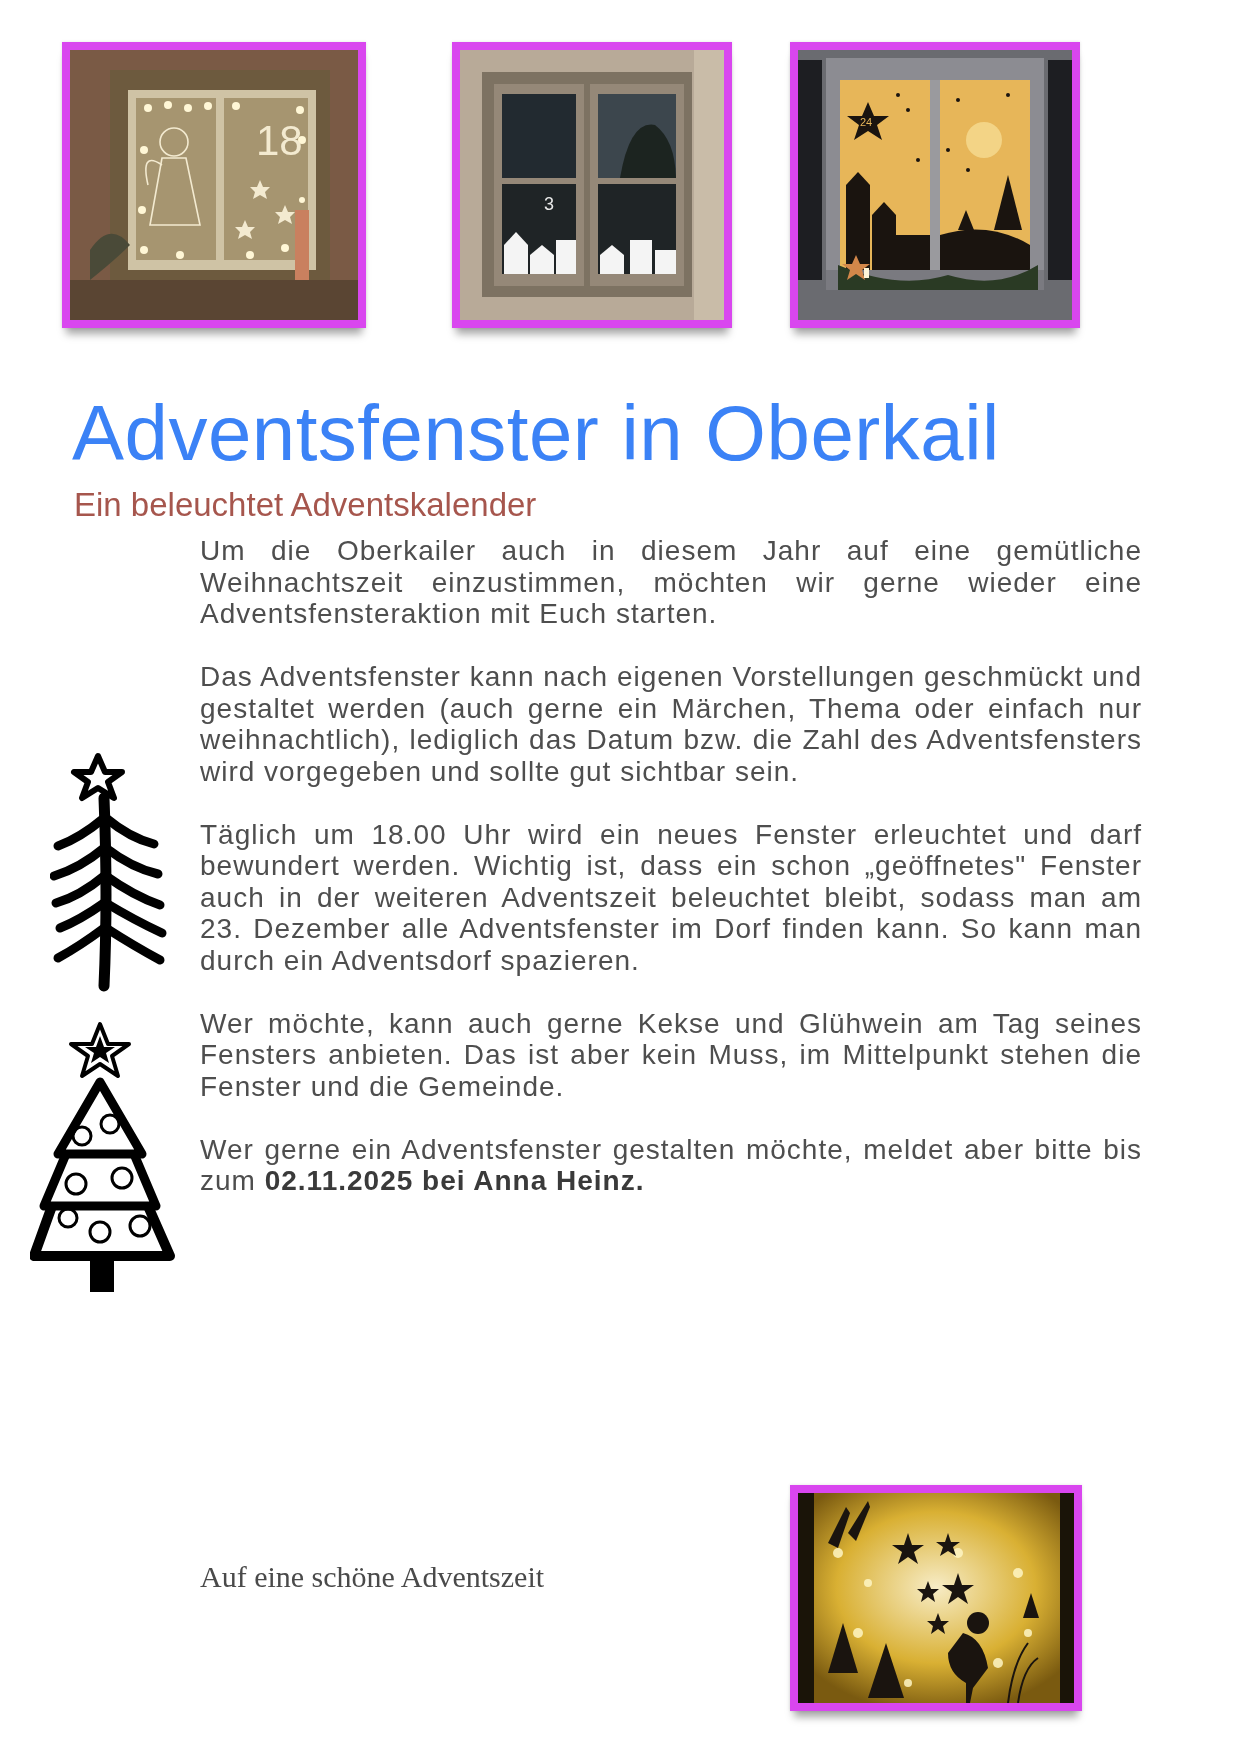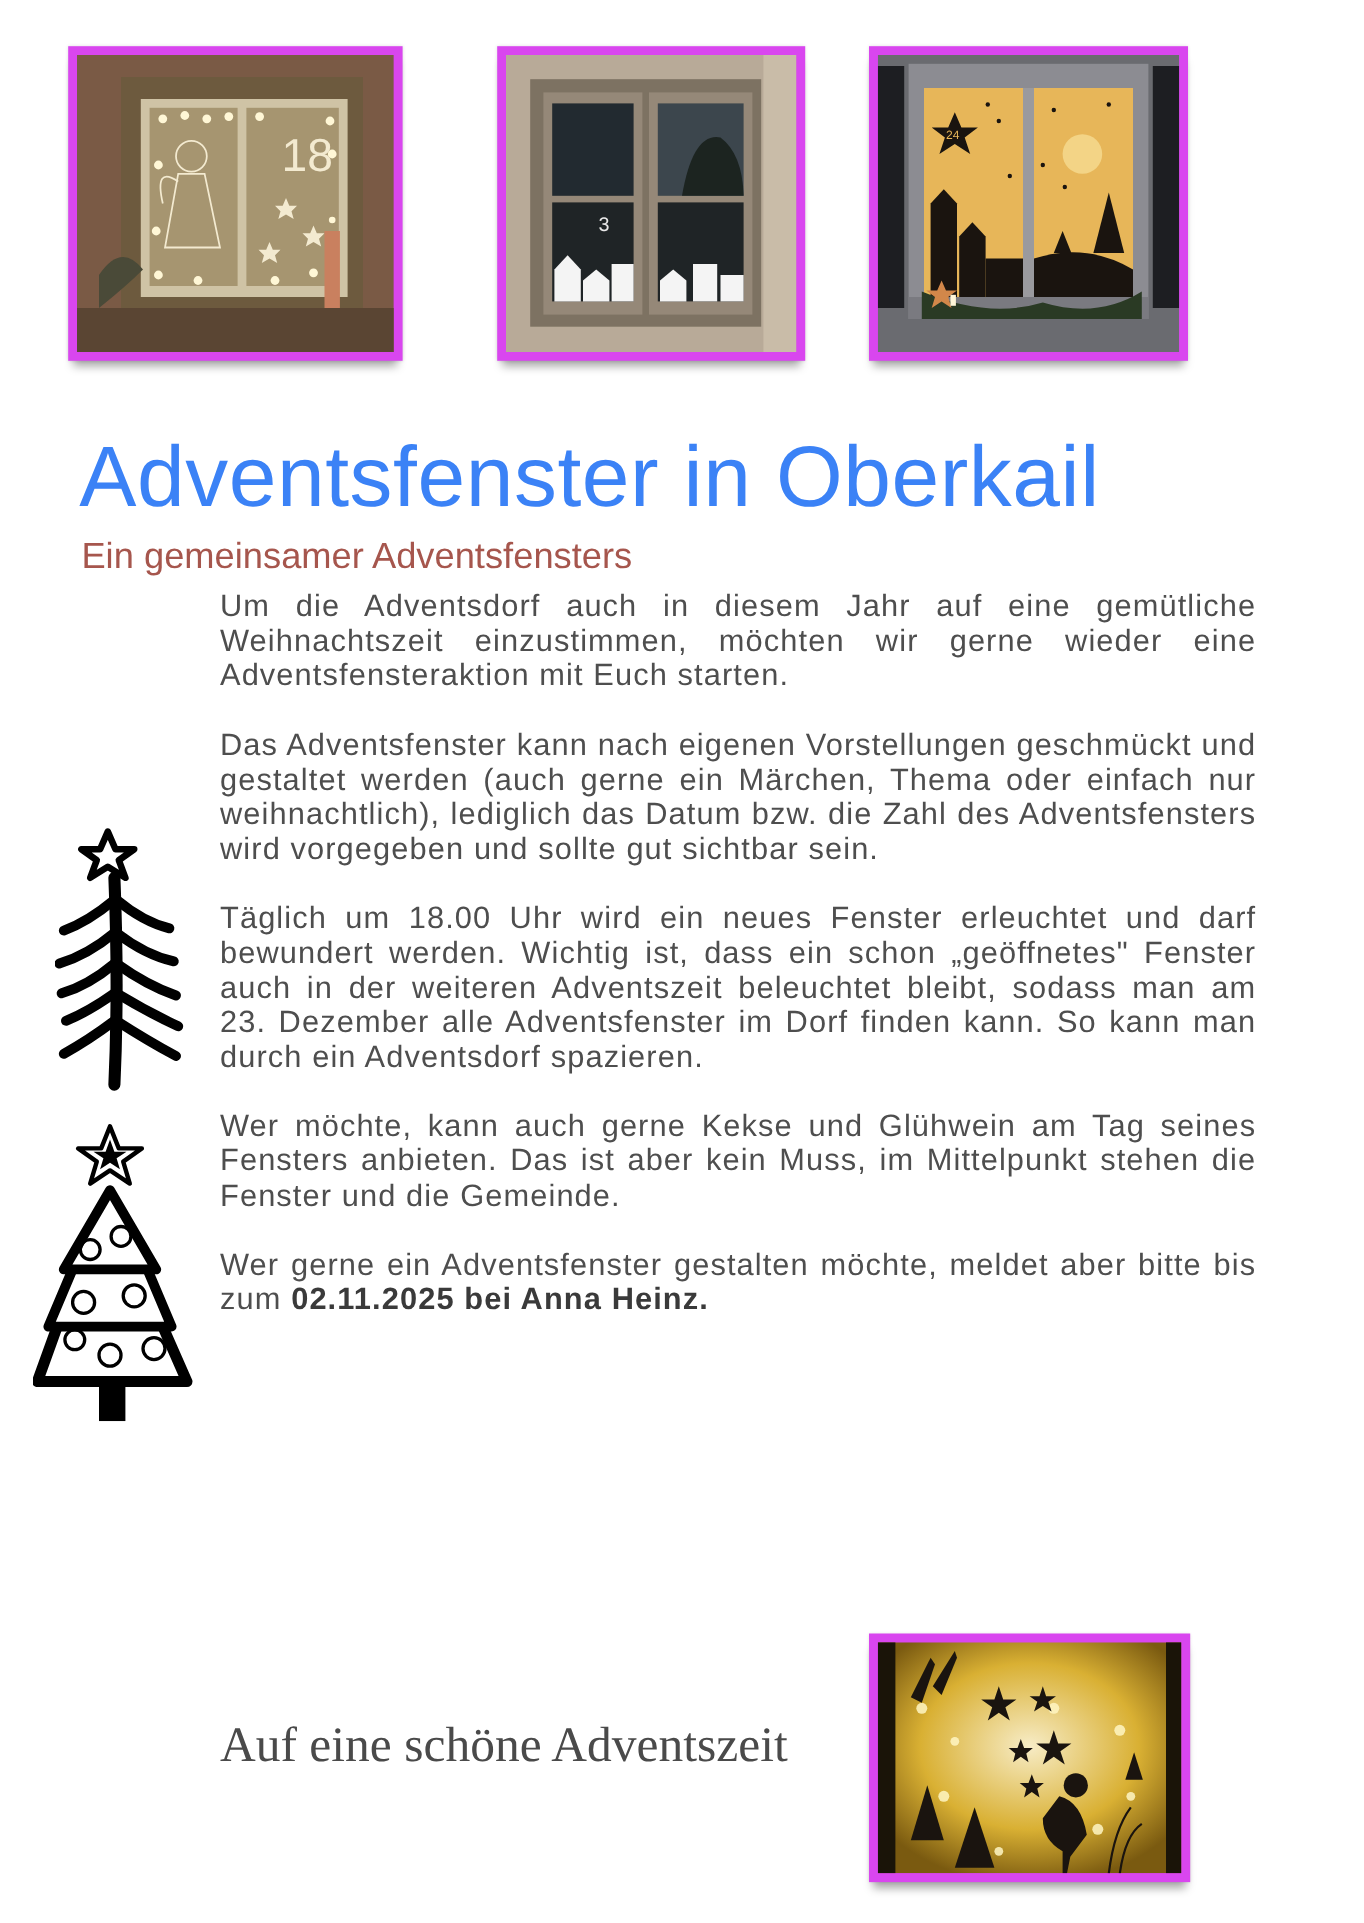--- a/index.html
+++ b/index.html
@@ -31,21 +31,21 @@
 
   .body-text {
     position: absolute; left: 200px; top: 535px; width: 942px;
     color: #4e4e4e; font-size: 28px; line-height: 31.5px; letter-spacing: 1px;
   }
   .body-text p { margin: 0 0 31.5px 0; text-align: justify; text-align-last: left; }
   .body-text strong { color: #3a3a3a; }
 
   .closing {
     position: absolute; left: 200px; top: 1560px;
-    font-family: "Liberation Serif", serif; font-size: 45px; color: #4a4a4a; white-space: nowrap;
+    font-family: "Liberation Serif", serif; font-size: 30px; color: #4a4a4a; white-space: nowrap;
   }
 
   .tree { position: absolute; }
   #tree-1 { left: 50px; top: 748px; width: 126px; height: 252px; }
   #tree-2 { left: 30px; top: 1020px; width: 150px; height: 272px; }
 </style>
 </head>
 <body>
 
 <div class="photo" id="photo-1">
@@ -143,21 +143,21 @@
         <circle cx="170" cy="120" r="2"></circle>
     </g>
     <rect x="28" y="220" width="218" height="20" fill="#7a7a80"></rect>
     <path d="M40 215 Q100 240 150 225 Q200 240 240 215 L240 240 L40 240 Z" fill="#2a3a24"></path>
     <polygon points="58,205 62,214 72,214 64,220 67,230 58,224 49,230 52,220 44,214 54,214" fill="#d2874a"></polygon>
     <rect x="66" y="218" width="5" height="10" fill="#fff6d8"></rect>
   </svg>
 </div>
 
 <h1 class="title">Adventsfenster in Oberkail</h1>
-<h2 class="subtitle">Ein gemeinsamer Adventsfensters</h2>
+<h2 class="subtitle">Ein beleuchtet Adventskalender</h2>
 
 <svg class="tree" id="tree-1" viewBox="0 0 126 252">
   <polygon points="48,8 55,24 72,24 58,34 64,50 48,40 32,50 38,34 24,24 41,24" fill="none" stroke="#000" stroke-width="6" stroke-linejoin="round"></polygon>
   <path d="M54 50 Q58 150 54 238" stroke="#000" stroke-width="11" fill="none" stroke-linecap="round"></path>
   <g stroke="#000" stroke-width="9" fill="none" stroke-linecap="round">
     <path d="M54 70 Q30 90 8 98"></path>
       <path d="M56 70 Q80 90 104 96"></path>
     <path d="M54 100 Q30 120 4 128"></path>
       <path d="M56 100 Q82 120 108 126"></path>
     <path d="M54 128 Q30 148 6 155"></path>
@@ -181,21 +181,21 @@
       <circle cx="52" cy="116" r="9"></circle>
     <circle cx="46" cy="164" r="10"></circle>
       <circle cx="92" cy="158" r="10"></circle>
     <circle cx="38" cy="198" r="9"></circle>
       <circle cx="70" cy="212" r="10"></circle>
       <circle cx="110" cy="206" r="10"></circle>
   </g>
 </svg>
 
 <div class="body-text">
-  <p>Um die Adventsdorf auch in diesem Jahr auf eine gemütliche Weihnachtszeit einzustimmen, möchten wir gerne wieder eine Adventsfensteraktion mit Euch starten.</p>
+  <p>Um die Oberkailer auch in diesem Jahr auf eine gemütliche Weihnachtszeit einzustimmen, möchten wir gerne wieder eine Adventsfensteraktion mit Euch starten.</p>
   <p>Das Adventsfenster kann nach eigenen Vorstellungen geschmückt und gestaltet werden (auch gerne ein Märchen, Thema oder einfach nur weihnachtlich), lediglich das Datum bzw. die Zahl des Adventsfensters wird vorgegeben und sollte gut sichtbar sein.</p>
   <p>Täglich um 18.00 Uhr wird ein neues Fenster erleuchtet und darf bewundert werden. Wichtig ist, dass ein schon „geöffnetes" Fenster auch in der weiteren Adventszeit beleuchtet bleibt, sodass man am 23. Dezember alle Adventsfenster im Dorf finden kann. So kann man durch ein Adventsdorf spazieren.</p>
   <p>Wer möchte, kann auch gerne Kekse und Glühwein am Tag seines Fensters anbieten. Das ist aber kein Muss, im Mittelpunkt stehen die Fenster und die Gemeinde.</p>
   <p><span>Wer gerne ein Adventsfenster gestalten möchte, meldet aber bitte bis zum </span><strong>02.11.2025 bei Anna Heinz.</strong></p>
 </div>
 
 <div class="closing">Auf eine schöne Adventszeit</div>
 
 <div class="photo" id="photo-4">
   <svg viewBox="0 0 276 210" preserveAspectRatio="none">

